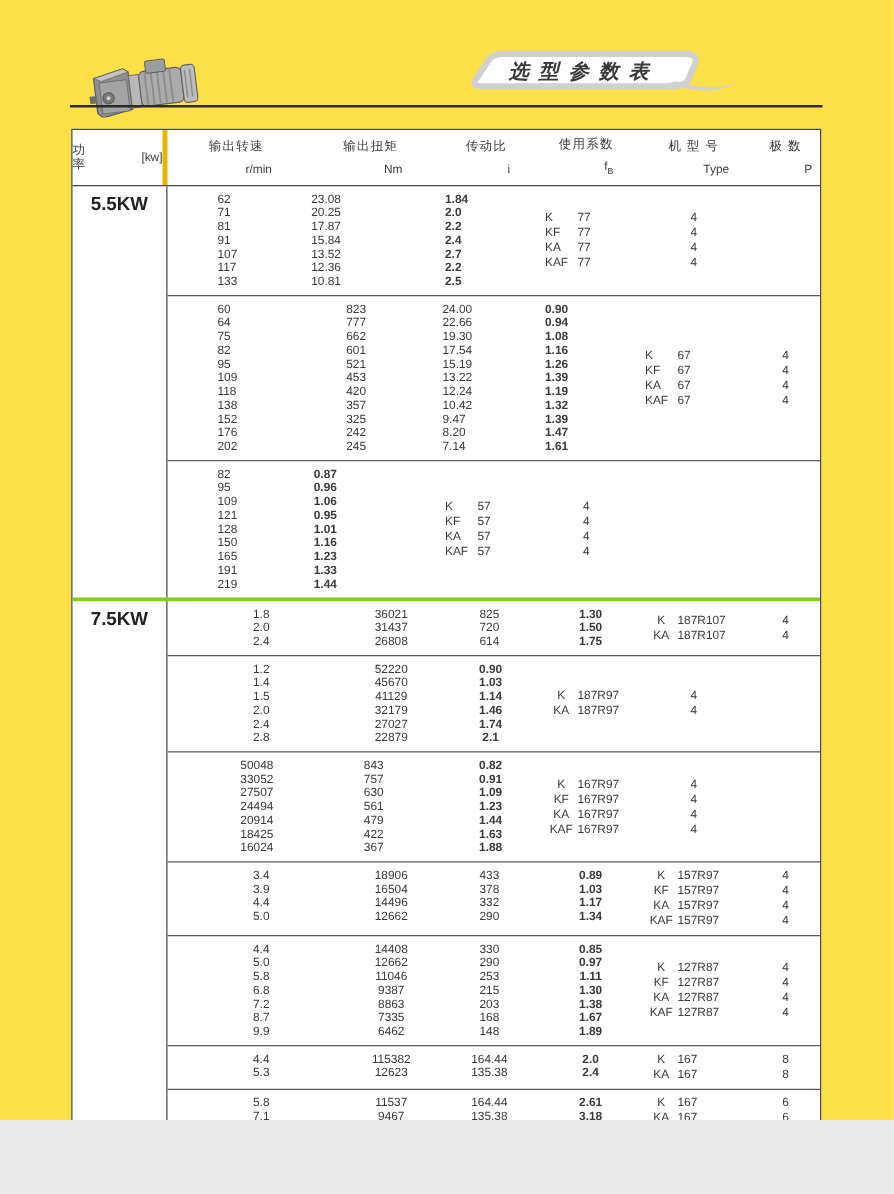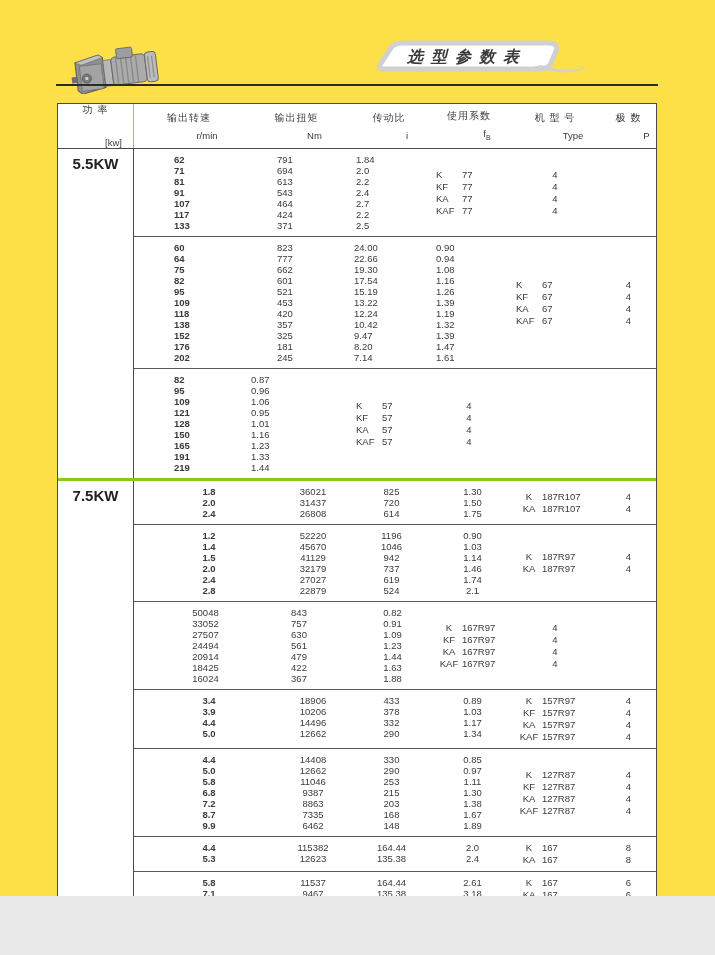--- a/index.html
+++ b/index.html
@@ -19,46 +19,46 @@
   }
   .header-rule{position:absolute;left:56px;top:84px;width:602px;height:2px;background:#2b2b2b;}
   
   .sel-table{
     position:absolute;left:57px;top:103px;width:600px;
     border:1.4px solid #4a4a4a;box-sizing:border-box;background:#fff;
     font-size:9.5px;line-height:11px;color:#3a3a3a;
   }
   .thead{display:flex;border-bottom:1px solid #4a4a4a;height:44px;}
   .th-power{
-    width:78px;border-right:1px solid #eab308;box-sizing:border-box;
-    display:flex;flex-direction:column;justify-content:space-between;align-items:center;gap:3px;
+    width:78px;border-right:4px solid #eab308;box-sizing:border-box;
+    display:flex;justify-content:space-between;align-items:center;gap:3px;
   }
   .th-cols{width:522px;display:grid;grid-template-columns:110px 105px 80px 80px 92px 55px;}
   .th-cell{display:flex;flex-direction:column;justify-content:center;align-items:center;gap:7px;}
   .th-cn{font-size:10px;letter-spacing:1px;}
   .th-unit{font-size:9.5px;padding-left:36px;}
   sub{font-size:7px;}
   .section{display:flex;}
   .section + .section{border-top:3px solid #84cc16;text-align:center;}
   .power-cell{
     width:78px;border-right:1px solid #4a4a4a;box-sizing:border-box;
     display:flex;justify-content:center;align-items:flex-start;padding-top:9px;
     font-weight:bold;font-size:15px;color:#222;
   }
   .groups{width:522px;display:flex;flex-direction:column;}
   .group{
     display:grid;grid-template-columns:110px 105px 80px 80px 92px 55px;
     padding:5px 0;
   }
   .group + .group{border-top:1px solid #5a5a5a;}
   .numstack{display:flex;flex-direction:column;}
-  .numstack.c0 div{padding-left:40px;font-weight:bold;}
+  .numstack.c0 div{padding-left:40px;}
   .numstack.c1 div{padding-left:33px;}
   .numstack.c2 div{padding-left:5px;}
-  .numstack.c3 div{padding-left:7px;}
+  .numstack.c3 div{padding-left:7px;font-weight:bold;}
   .typestack{display:flex;flex-direction:column;justify-content:center;padding-left:7px;}
   .typerow{display:flex;line-height:12px;}
   .typerow .pfx{display:inline-block;width:26px;}
   .polestack{display:flex;flex-direction:column;justify-content:center;align-items:center;}
   .polestack div{line-height:12px;}
 </style>
 </head>
 <body>
 
 <div class="page">
@@ -144,28 +144,28 @@
             <div class="group">
               <div class="numstack c0">
                 <div class="numline">62</div>
                 <div class="numline">71</div>
                 <div class="numline">81</div>
                 <div class="numline">91</div>
                 <div class="numline">107</div>
                 <div class="numline">117</div>
                 <div class="numline">133</div>
               </div>
-              <div class="numstack c1">
-                <div class="numline">791</div>
-                <div class="numline">694</div>
-                <div class="numline">613</div>
-                <div class="numline">543</div>
-                <div class="numline">464</div>
-                <div class="numline">424</div>
-                <div class="numline">371</div>
+              <div class="numstack c2">
+                <div class="numline">23.08</div>
+                <div class="numline">20.25</div>
+                <div class="numline">17.87</div>
+                <div class="numline">15.84</div>
+                <div class="numline">13.52</div>
+                <div class="numline">12.36</div>
+                <div class="numline">10.81</div>
               </div>
               <div class="numstack c3">
                 <div class="numline">1.84</div>
                 <div class="numline">2.0</div>
                 <div class="numline">2.2</div>
                 <div class="numline">2.4</div>
                 <div class="numline">2.7</div>
                 <div class="numline">2.2</div>
                 <div class="numline">2.5</div>
               </div>
@@ -211,21 +211,21 @@
               <div class="numstack c1">
                 <div class="numline">823</div>
                 <div class="numline">777</div>
                 <div class="numline">662</div>
                 <div class="numline">601</div>
                 <div class="numline">521</div>
                 <div class="numline">453</div>
                 <div class="numline">420</div>
                 <div class="numline">357</div>
                 <div class="numline">325</div>
-                <div class="numline">181</div>
+                <div class="numline">242</div>
                 <div class="numline">245</div>
               </div>
               <div class="numstack c2">
                 <div class="numline">24.00</div>
                 <div class="numline">22.66</div>
                 <div class="numline">19.30</div>
                 <div class="numline">17.54</div>
                 <div class="numline">15.19</div>
                 <div class="numline">13.22</div>
                 <div class="numline">12.24</div>
@@ -371,28 +371,20 @@
                 <div class="numline">2.8</div>
               </div>
               <div class="numstack c1">
                 <div class="numline">52220</div>
                 <div class="numline">45670</div>
                 <div class="numline">41129</div>
                 <div class="numline">32179</div>
                 <div class="numline">27027</div>
                 <div class="numline">22879</div>
               </div>
-              <div class="numstack c2">
-                <div class="numline">1196</div>
-                <div class="numline">1046</div>
-                <div class="numline">942</div>
-                <div class="numline">737</div>
-                <div class="numline">619</div>
-                <div class="numline">524</div>
-              </div>
               <div class="numstack c3">
                 <div class="numline">0.90</div>
                 <div class="numline">1.03</div>
                 <div class="numline">1.14</div>
                 <div class="numline">1.46</div>
                 <div class="numline">1.74</div>
                 <div class="numline">2.1</div>
               </div>
               <div class="typestack">
                 <div class="typerow">
@@ -464,21 +456,21 @@
             </div>
             <div class="group">
               <div class="numstack c0">
                 <div class="numline">3.4</div>
                 <div class="numline">3.9</div>
                 <div class="numline">4.4</div>
                 <div class="numline">5.0</div>
               </div>
               <div class="numstack c1">
                 <div class="numline">18906</div>
-                <div class="numline">10206</div>
+                <div class="numline">16504</div>
                 <div class="numline">14496</div>
                 <div class="numline">12662</div>
               </div>
               <div class="numstack c2">
                 <div class="numline">433</div>
                 <div class="numline">378</div>
                 <div class="numline">332</div>
                 <div class="numline">290</div>
               </div>
               <div class="numstack c3">

